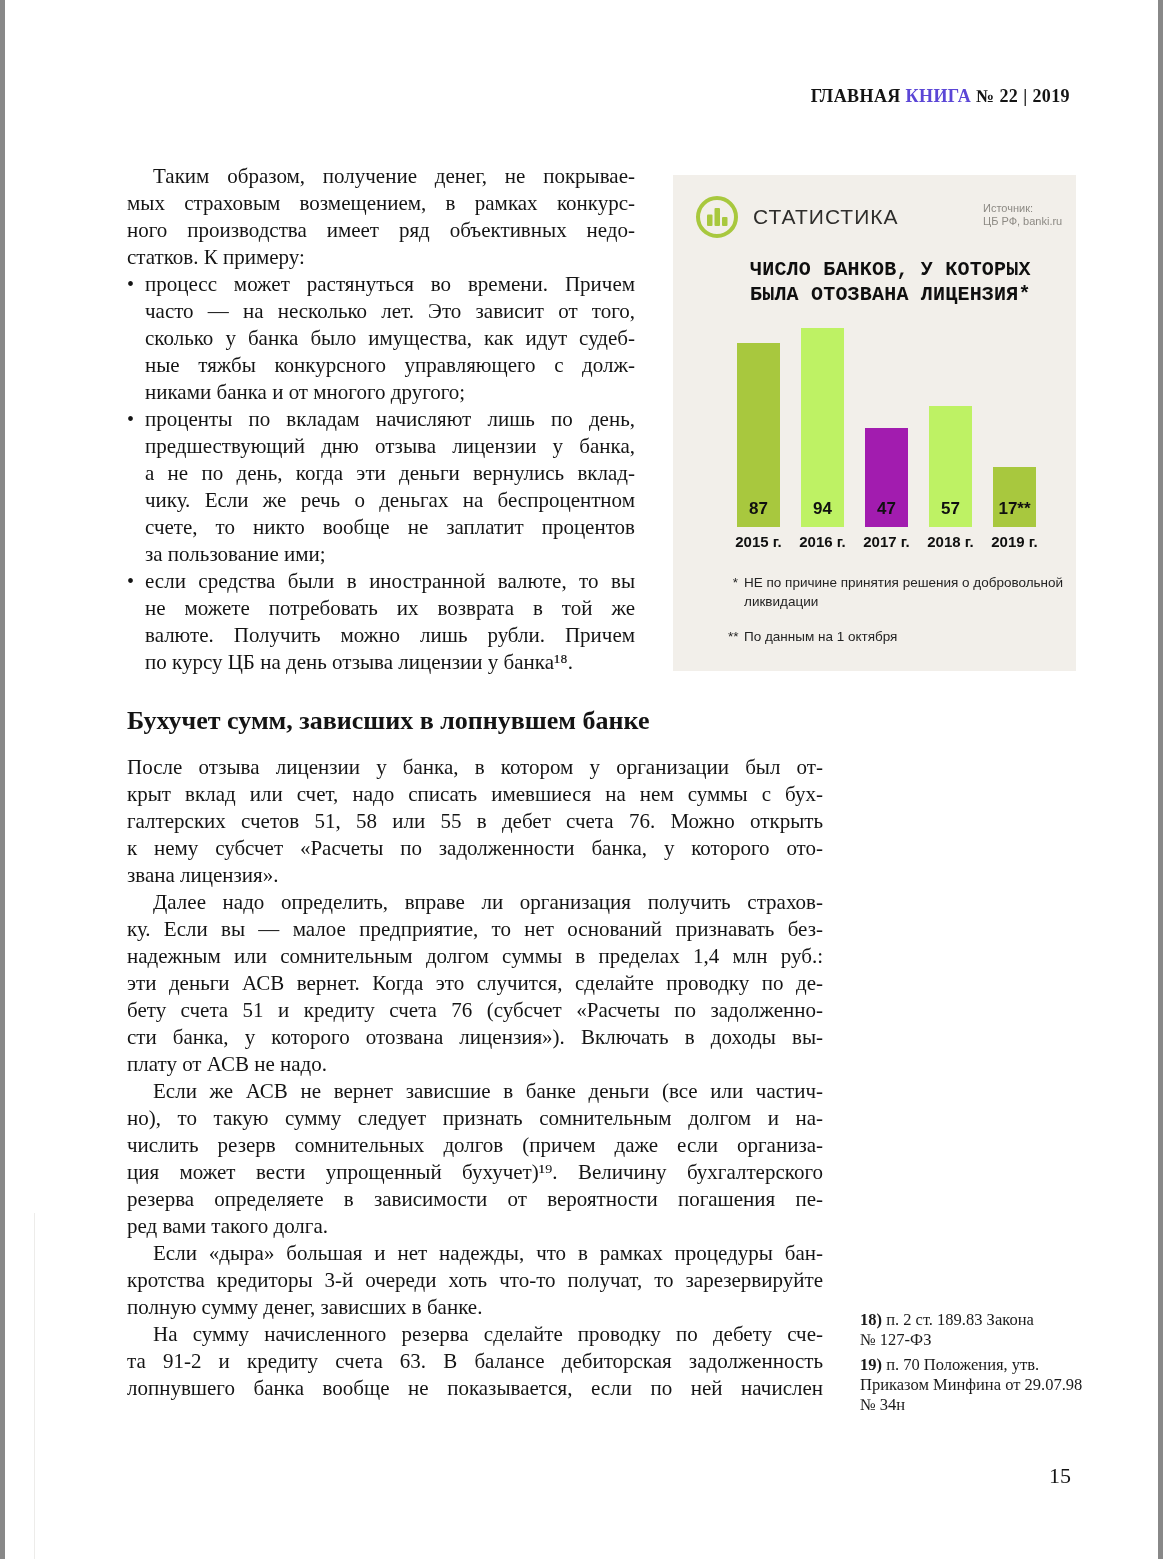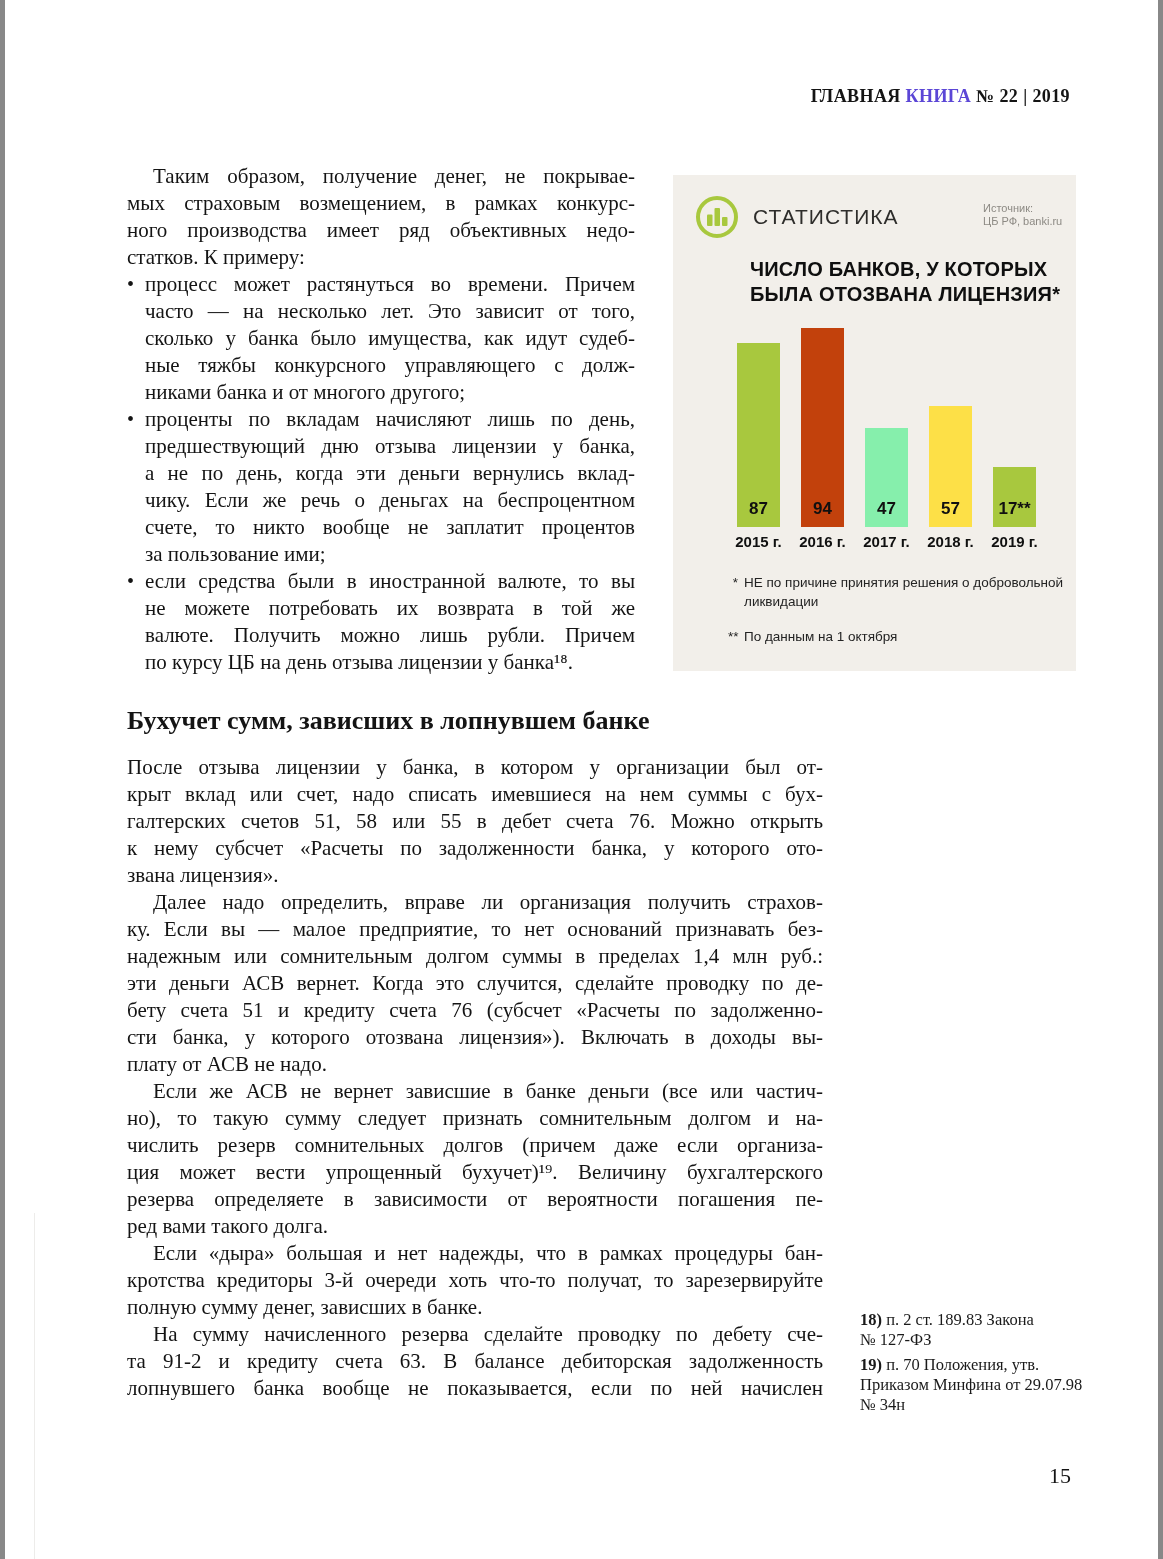--- a/index.html
+++ b/index.html
@@ -38,20 +38,21 @@
     font-size:21px; letter-spacing:1px; color:#2e2d2b;
   }
   .stats-source {
     position:absolute; left:310px; top:27px;
     font-size:11px; line-height:13px; color:#8d8a84;
   }
   .chart-title {
     position:absolute; left:77px; top:82px;
     font-size:20px; line-height:25px; font-weight:bold; color:#0f0f0f;
     letter-spacing:.2px;
+    font-family:Liberation Mono, monospace;
   }
   .bars {
     position:absolute; left:64px; top:152px; height:200px;
     display:flex; align-items:flex-end; gap:21px;
   }
   .bar-col { position:relative; width:43px; height:200px;
     display:flex; flex-direction:column; justify-content:flex-end; }
   .bar { width:43px; position:relative; }
   .bar-val {
     position:absolute; bottom:8px; left:0; width:100%;
@@ -149,33 +150,33 @@
       <div>БЫЛА ОТОЗВАНА ЛИЦЕНЗИЯ*</div>
     </div>
     <div class="bars" id="bars">
         <div class="bar-col">
           <div class="bar" style="height: 184px; background: rgb(168, 200, 62);">
             <div class="bar-val">87</div>
           </div>
           <div class="bar-label">2015 г.</div>
         </div>
         <div class="bar-col">
-          <div class="bar" style="height: 199px; background: #c2410c;">
+          <div class="bar" style="height: 199px; background: #bef264;">
             <div class="bar-val">94</div>
           </div>
           <div class="bar-label">2016 г.</div>
         </div>
         <div class="bar-col">
-          <div class="bar" style="height: 99px; background: #86efac;">
+          <div class="bar" style="height: 99px; background: #a21caf;">
             <div class="bar-val">47</div>
           </div>
           <div class="bar-label">2017 г.</div>
         </div>
         <div class="bar-col">
-          <div class="bar" style="height: 121px; background: #fde047;">
+          <div class="bar" style="height: 121px; background: #bef264;">
             <div class="bar-val">57</div>
           </div>
           <div class="bar-label">2018 г.</div>
         </div>
         <div class="bar-col">
           <div class="bar" style="height: 60px; background: rgb(168, 200, 62);">
             <div class="bar-val">17**</div>
           </div>
           <div class="bar-label">2019 г.</div>
         </div>

